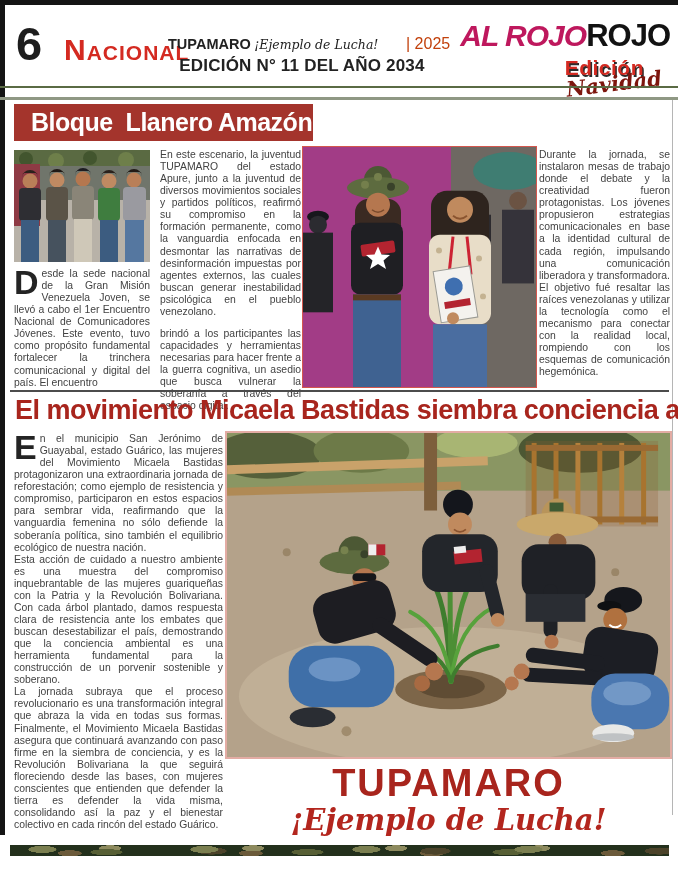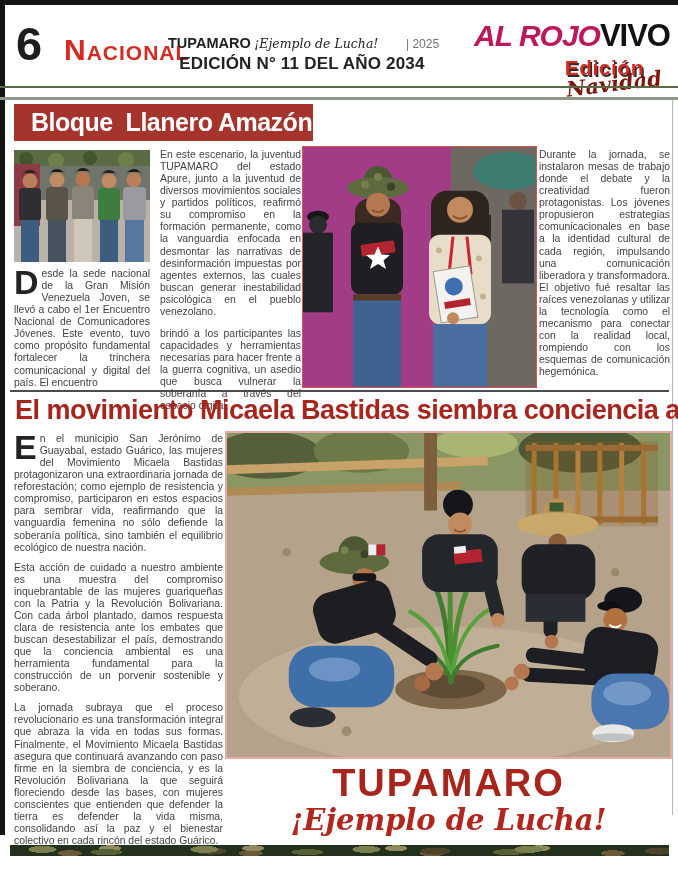--- a/index.html
+++ b/index.html
@@ -16,21 +16,21 @@
 
   
   .page-num { position:absolute; left:16px; top:20px; font-size:47px; font-weight:bold; color:#1d1d1d; line-height:1; }
   .section  { position:absolute; left:64px; top:33px; color:#D42A21; font-weight:bold; letter-spacing:1px; }
   .section .big { font-size:30px; }
   .section .rest{ font-size:21px; }
   .masthead { position:absolute; left:168px; top:35px; width:268px; text-align:center; color:#222; }
   .masthead .l1 { font-size:13px; white-space:nowrap; }
   .masthead .l1 .t  { font-weight:bold; font-size:14.5px; }
   .masthead .l1 .s  { font-family:"DejaVu Serif", serif; font-style:italic; font-size:12.5px; }
-  .masthead .l1 .y  { font-size:12px; color:#737373;margin-left:24px; }
+  .masthead .l1 .y  { font-size:16px; color:#c2410c;margin-left:24px; }
   .masthead .l2 { font-weight:bold; font-size:17px; margin-top:3px; letter-spacing:0.2px; }
   .brand { position:absolute; right:8px; top:20px; width:230px; text-align:right; line-height:1; }
   .brand .row1 { white-space:nowrap; }
   .brand .alrojo { font-size:30px; font-weight:900; color:#be185d; letter-spacing:-1px; font-style:italic; }
   .brand .vivo   { font-size:31px; font-weight:900; color:#121212; letter-spacing:-1px; }
   .brand .row2 { position:relative; margin-top:6px; height:48px; }
   .brand .edicion { position:absolute; right:26px; top:0; font-size:21px; font-weight:900; color:#D42A21;
                     text-shadow:1.5px 1.5px 0 #2c2c2c; letter-spacing:0.5px; }
   .brand .navidad { position:absolute; right:8px; top:16px; font-family:"DejaVu Serif", serif; font-style:italic;
                     font-weight:bold; font-size:21px; color:#7d150d; transform:rotate(-7deg); }
@@ -57,21 +57,21 @@
   .photo2wrap { position:absolute; left:302px; top:146px; width:235px; height:242px; border:1px solid #d4574e; background:#a23c86; }
   .photo2wrap svg { display:block; width:100%; height:100%; }
   .divider2 { position:absolute; left:10px; top:390px; width:659px; height:2px; background:#4c4c4c; }
 
   
   .headline2 {
     position:absolute; left:15px; top:395px; width:658px;
     color:#A8251D; font-weight:bold; font-size:27px; letter-spacing:-0.5px; white-space:nowrap;
   }
   .a2col { position:absolute; left:14px; top:433px; width:209px; }
-  .a2col .bodytxt p + p { margin-top:8px; }
+  .a2col .bodytxt p + p { margin-top:0; }
   .photo3wrap { position:absolute; left:225px; top:431px; width:447px; height:328px; border:2px solid #e3aca4; background:#b4a28a; }
   .photo3wrap svg { display:block; width:100%; height:100%; }
   .slogan { position:absolute; left:225px; top:764px; width:447px; text-align:center; line-height:1; }
   .slogan .t1 { font-size:38px; font-weight:bold; color:#A8251D; letter-spacing:2px; }
   .slogan .t2 { font-family:"DejaVu Serif", serif; font-style:italic; font-weight:bold;
                 font-size:29px; color:#B3261E; margin-top:4px; }
 
   
   .camo {
     position:absolute; left:10px; top:845px; width:659px; height:11px;
@@ -101,21 +101,21 @@
     <div class="l1">
       <span class="t">TUPAMARO</span>
       <span class="s">¡Ejemplo de Lucha!</span>
       <span class="y">| 2025</span>
     </div>
     <div class="l2">EDICIÓN N° 11 DEL AÑO 2034</div>
   </div>
 
   <div class="brand">
     <div class="row1">
-      <span class="alrojo">AL ROJO</span><span class="vivo">VIVO</span>
+      <span class="alrojo">AL ROJO</span><span class="vivo">ROJO</span>
     </div>
     <div class="row2">
       <span class="edicion">Edición</span>
       <span class="navidad">Navidad</span>
     </div>
   </div>
 
   <div class="rule1"></div>
   <div class="rule2"></div>
 

